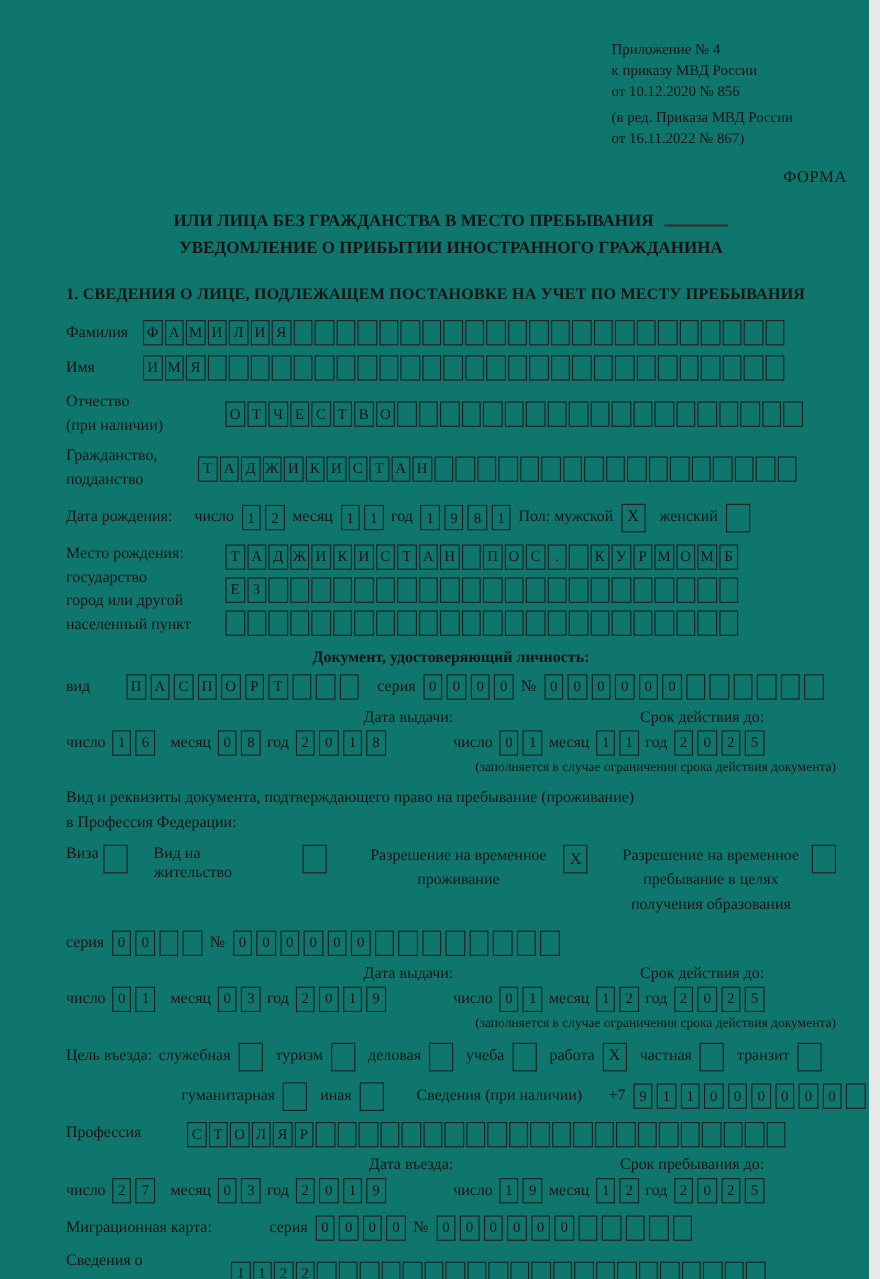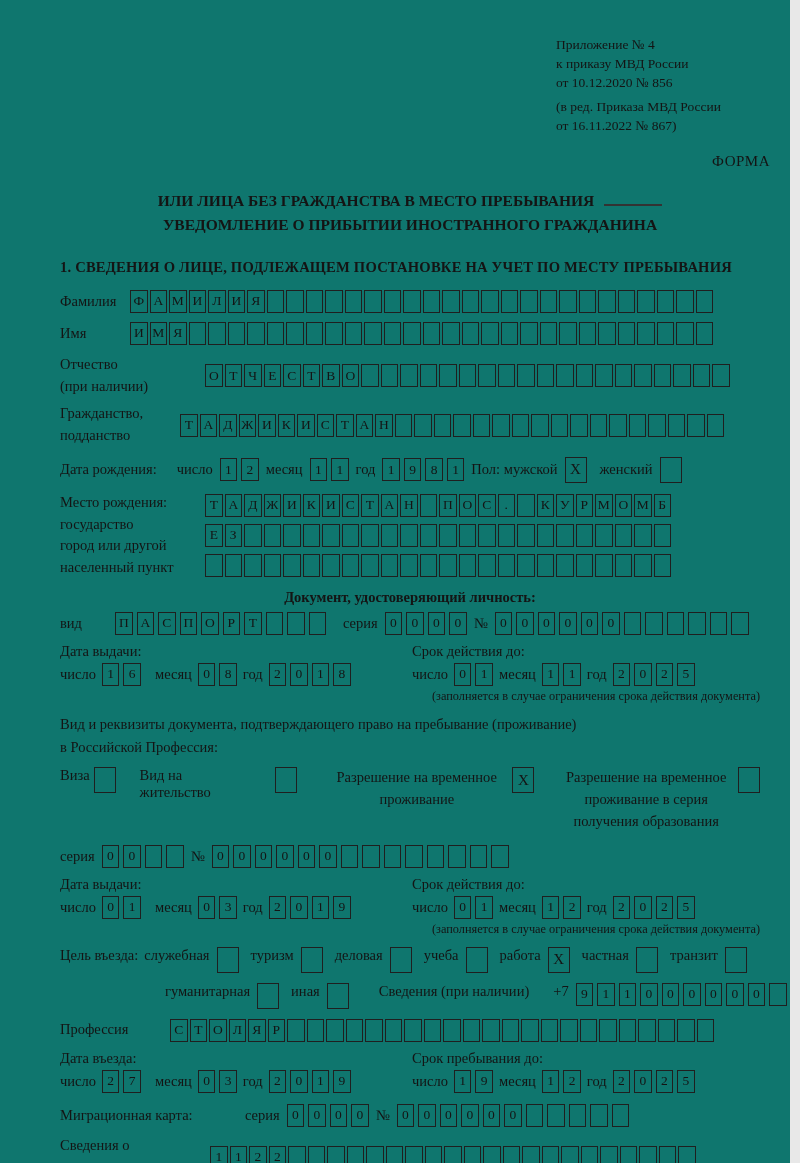--- a/index.html
+++ b/index.html
@@ -20,27 +20,27 @@
   .cell{width:15.5px;height:21px;border:1.6px solid #1f1f1f;display:flex;align-items:center;
         justify-content:center;font-size:13.5px;flex:none;font-family:"Liberation Serif",serif;}
   .cb{width:20px;height:24px;border:1.6px solid #1f1f1f;display:flex;align-items:center;
       justify-content:center;font-size:15px;flex:none;}
   .inl{display:flex;align-items:center;gap:7px;font-size:14.5px;}
   .rows{display:flex;flex-direction:column;gap:7px;}
   .dochead{font-weight:bold;font-size:14.5px;text-align:center;margin-top:10px;}
   .dates{display:flex;margin-top:8px;}
   .dcol{display:flex;flex-direction:column;}
   .dcol.left{width:352px;}
-  .dhead{font-size:14.5px;text-align:left;margin-bottom:3px;}
+  .dhead{font-size:14.5px;text-align:right;margin-bottom:3px;}
   .dline{display:flex;align-items:center;gap:6px;font-size:14.5px;}
   .dnote{font-size:12.3px;text-align:right;margin-top:3px;}
   .ptext{font-size:14.5px;margin-top:9px;line-height:1.6;}
   .optrow{display:flex;align-items:flex-start;margin-top:8px;font-size:14.5px;}
   .optlbl{text-align:center;line-height:1.5;}
-  .purrow{display:flex;align-items:flex-start;margin-top:10px;font-size:14.5px;flex-wrap:nowrap;}
+  .purrow{display:flex;align-items:center;margin-top:10px;font-size:14.5px;flex-wrap:nowrap;}
   .purrow .cb{margin-left:7px;}
   .purrow .pl{margin-left:12px;white-space:nowrap;}
 </style>
 </head>
 <body>
 
 <div class="page">
 
   <div class="hdr">
     <div>Приложение № 4</div>
@@ -403,36 +403,36 @@
             <span class="cell">2</span>
             <span class="cell">5</span>
           </span>
       </div>
     </div>
   </div>
   <div class="dnote">(заполняется в случае ограничения срока действия документа)</div>
 
   <div class="ptext">
     <div>Вид и реквизиты документа, подтверждающего право на пребывание (проживание)</div>
-    <div>в Российской Профессия:</div>
+    <div>в Профессия Федерации:</div>
   </div>
 
   <div class="optrow">
     <span>Виза</span>
     <span class="cb" style="margin-left:4px"></span>
     <span style="margin-left:24px">Вид на жительство</span>
     <span class="cb" style="margin-left:22px"></span>
     <span class="optlbl" style="width:198px;margin-left:24px">
       <div>Разрешение на временное</div>
       <div>проживание</div>
     </span>
     <span class="cb">X</span>
     <span class="optlbl" style="width:190px;margin-left:20px">
       <div>Разрешение на временное</div>
-      <div>проживание в серия</div>
+      <div>пребывание в целях</div>
       <div>получения образования</div>
     </span>
     <span class="cb"></span>
   </div>
 
   <div class="frow inl" style="margin-top:12px">
     <span>серия</span>
     <span class="grid sp">
         <span class="cell">0</span>
         <span class="cell">0</span>

